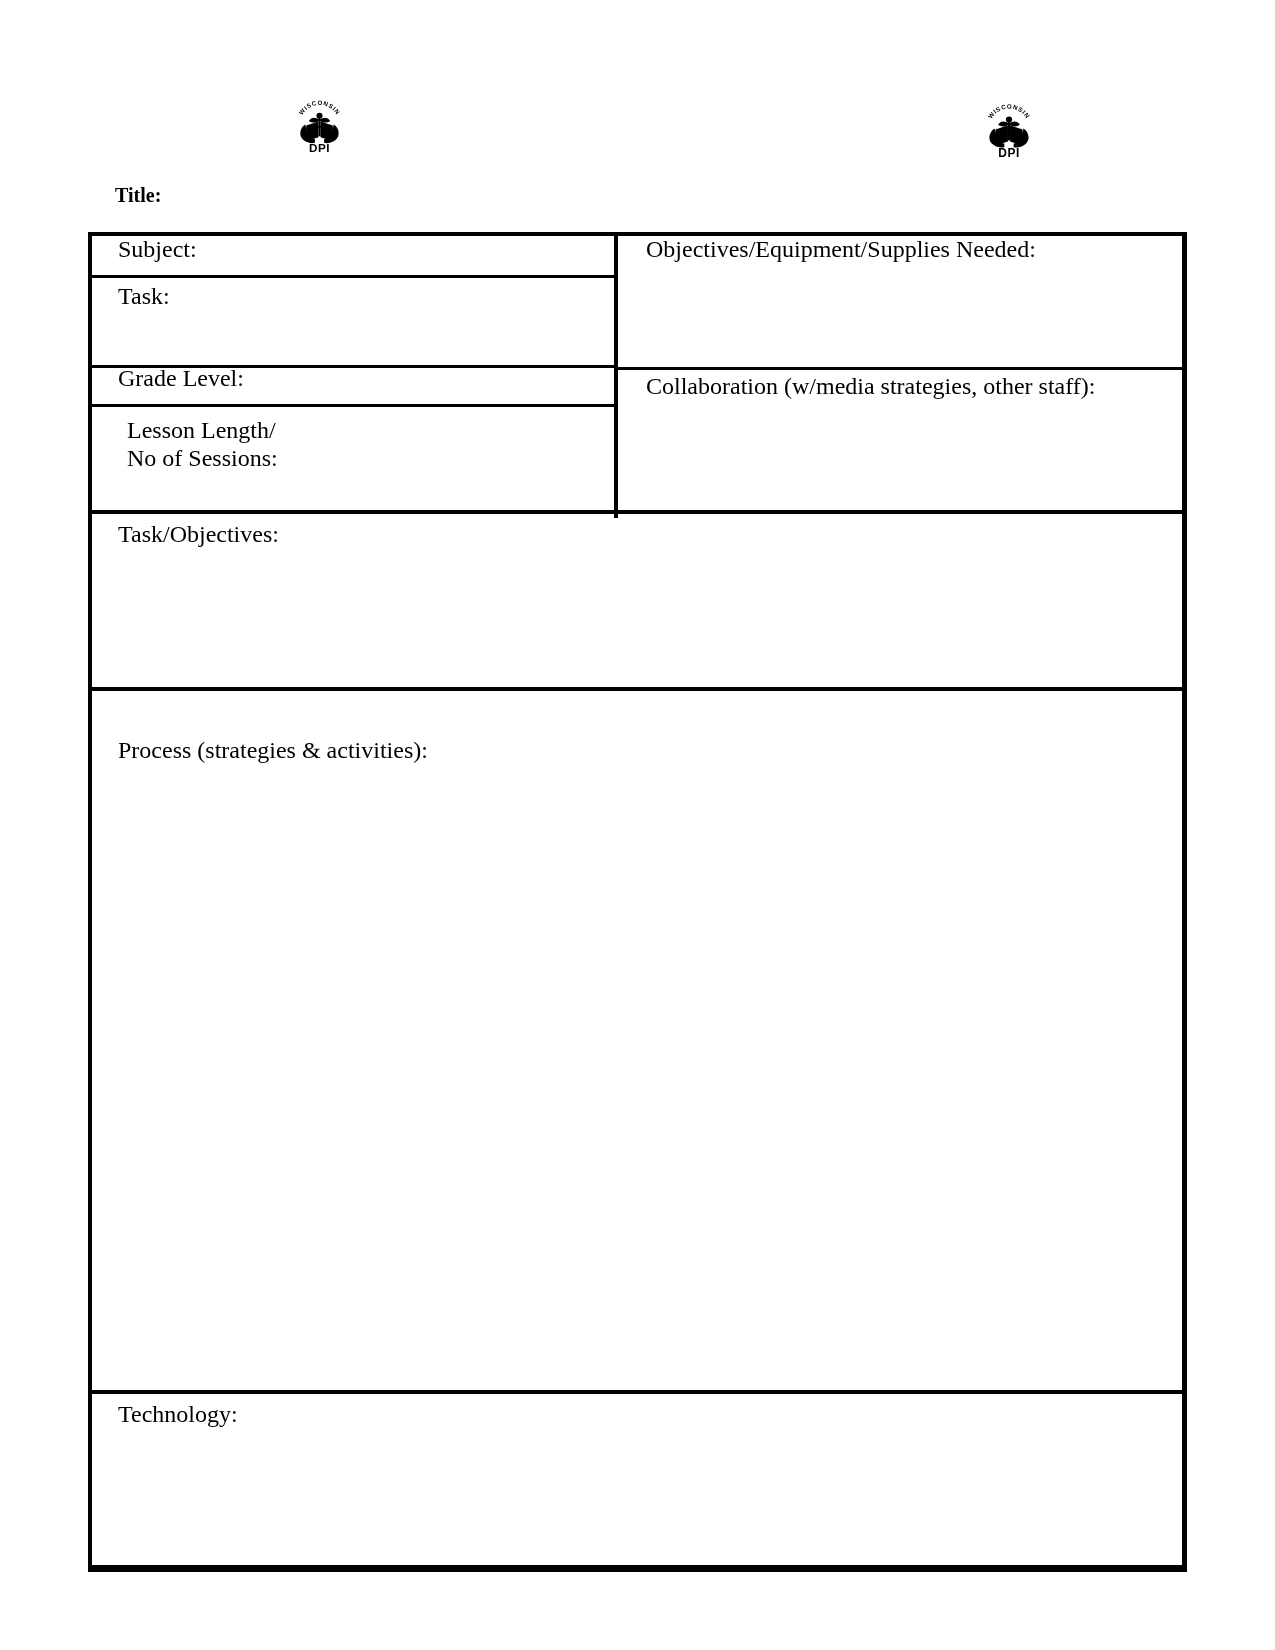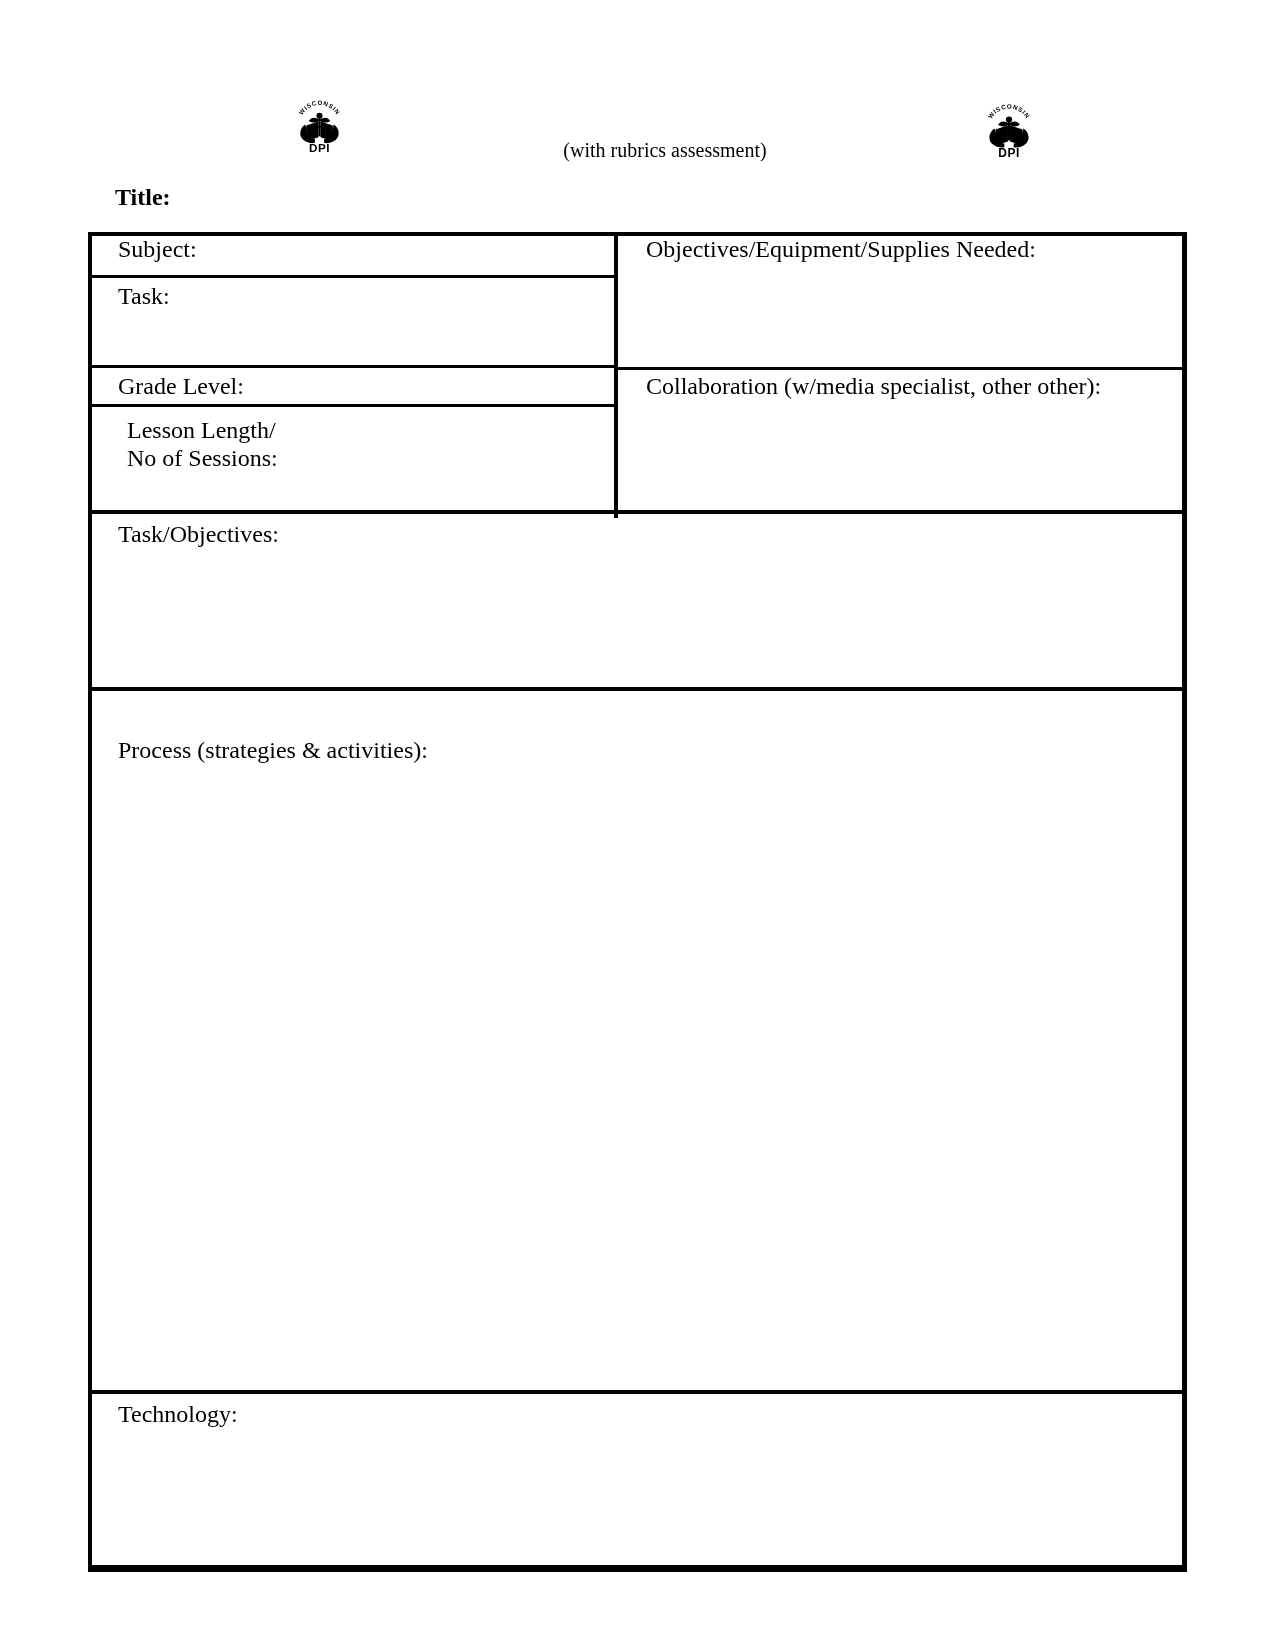--- a/index.html
+++ b/index.html
@@ -11,21 +11,21 @@
   }
   
   .logo{position:absolute;}
   .header-center{
     position:absolute;left:345px;top:136px;width:640px;text-align:center;
   }
   .doc-title{font-size:27px;font-weight:bold;line-height:30px;}
   .doc-subtitle{font-size:20px;line-height:24px;margin-top:2px;}
   .title-label{
     position:absolute;left:115px;top:184px;
-    font-size:24px;font-weight:bold;
+    font-size:20px;font-weight:bold;
   }
   
   .frame{
     position:absolute;left:88px;top:232px;width:1099px;height:1340px;
     border:4px solid #000;border-right-width:5px;border-bottom-width:7px;
     box-sizing:border-box;background:transparent;
   }
   .line{position:absolute;background:#000;}
   
   .cell-label{position:absolute;font-size:24px;line-height:24px;white-space:pre-line;}
@@ -60,44 +60,43 @@
 
 <svg class="logo" style="left:294px;top:93px" width="51" height="65" viewBox="0 0 100 114">
     <use href="#dpi-logo-symbol"></use>
   </svg>
 
 <svg class="logo" style="left:983px;top:98px" width="52" height="63" viewBox="0 0 100 114">
     <use href="#dpi-logo-symbol"></use>
   </svg>
 
 <div class="header-center">
-  <div class="doc-subtitle">(with rubrics assessment)</div>
 </div>
 
 <div class="title-label">Title:</div>
 <div class="field" style="left:180px;top:184px;width:980px;height:30px"></div>
 
 <div class="frame"></div>
 
 <div class="line" style="left:614px;top:232px;width:4px;height:286px"></div>
 <div class="line" style="left:88px;top:275px;width:530px;height:3px"></div>
 <div class="line" style="left:88px;top:365px;width:530px;height:3px"></div>
 <div class="line" style="left:614px;top:367px;width:573px;height:3px"></div>
 <div class="line" style="left:88px;top:404px;width:530px;height:3px"></div>
 <div class="line" style="left:88px;top:510px;width:1099px;height:4px"></div>
 <div class="line" style="left:88px;top:687px;width:1099px;height:4px"></div>
 <div class="line" style="left:88px;top:1390px;width:1099px;height:4px"></div>
 
 <div class="cell-label" style="left:118px;top:237px">Subject:</div>
 <div class="cell-label" style="left:118px;top:284px">Task:</div>
-<div class="cell-label" style="left:118px;top:374px">Grade Level:</div>
+<div class="cell-label" style="left:118px;top:366px">Grade Level:</div>
 <div class="cell-label lesson-label" style="left:127px;top:416px">Lesson Length/
 No of Sessions:</div>
 <div class="cell-label" style="left:646px;top:237px">Objectives/Equipment/Supplies Needed:</div>
-<div class="cell-label" style="left:646px;top:374px">Collaboration (w/media specialist, other other):</div>
+<div class="cell-label" style="left:646px;top:374px">Collaboration (w/media strategies, other staff):</div>
 <div class="cell-label" style="left:118px;top:522px">Task/Objectives:</div>
 <div class="cell-label" style="left:118px;top:738px">Process (strategies &amp; activities):</div>
 <div class="cell-label" style="left:118px;top:1402px">Technology:</div>
 
 <div class="field" style="left:232px;top:237px;width:378px;height:34px"></div>
 <div class="field" style="left:98px;top:312px;width:510px;height:48px"></div>
 <div class="field" style="left:244px;top:372px;width:366px;height:30px"></div>
 <div class="field" style="left:276px;top:410px;width:334px;height:96px"></div>
 <div class="field" style="left:624px;top:268px;width:556px;height:94px"></div>
 <div class="field" style="left:624px;top:402px;width:556px;height:104px"></div>

